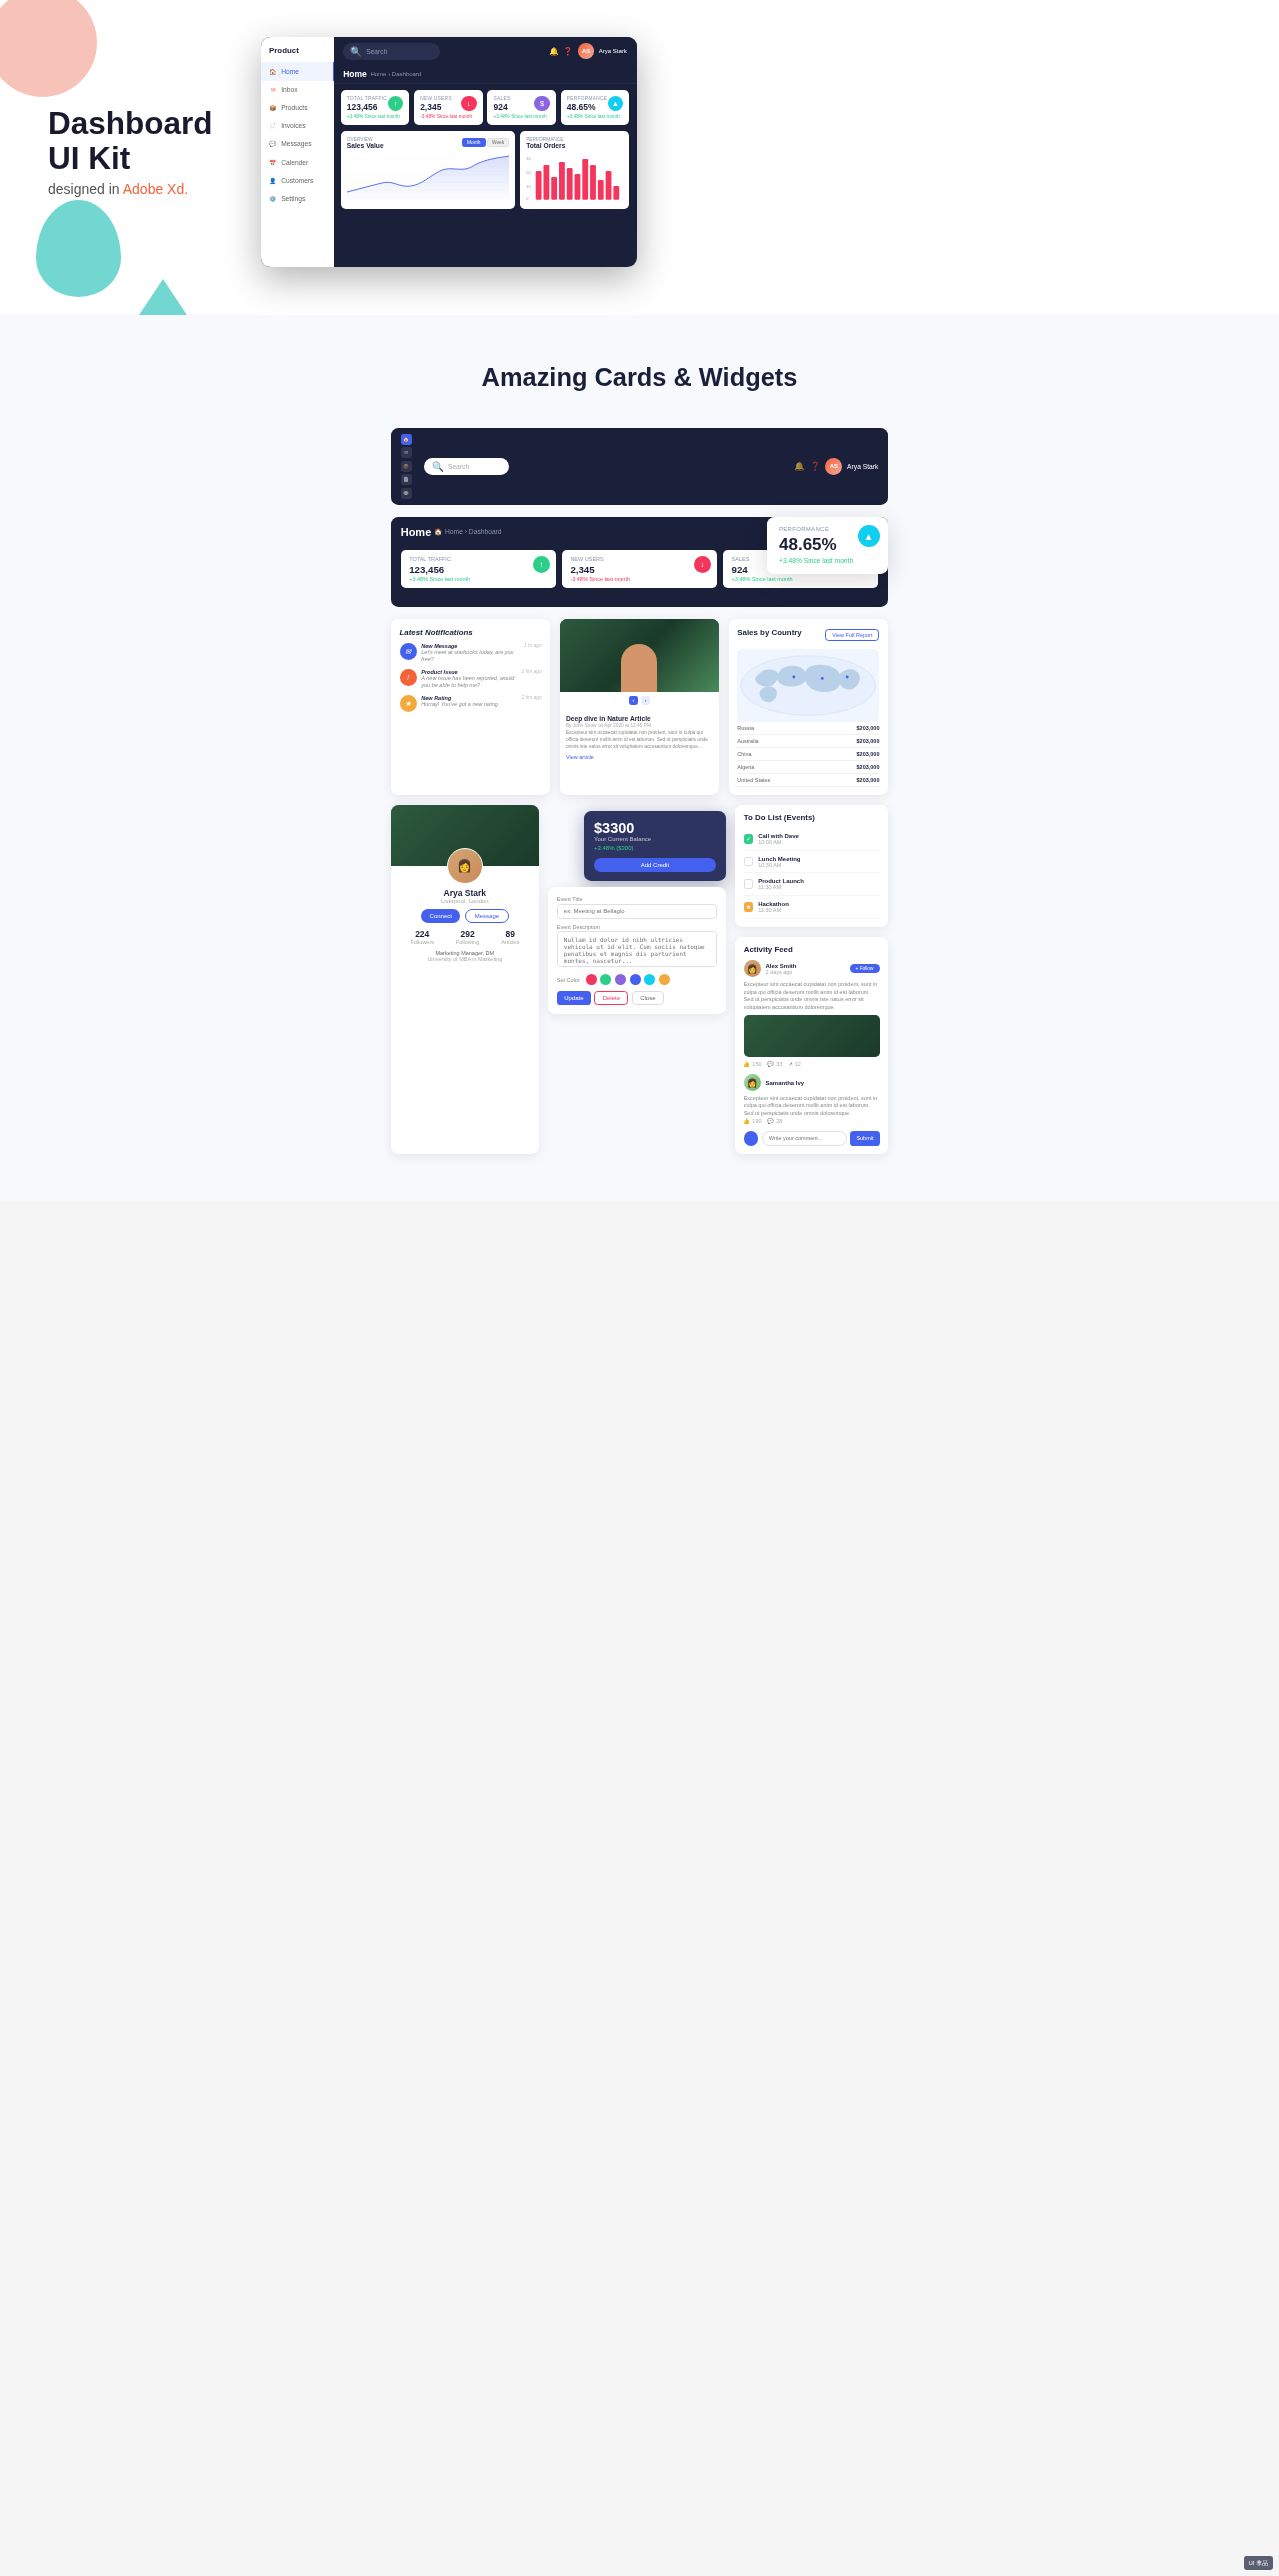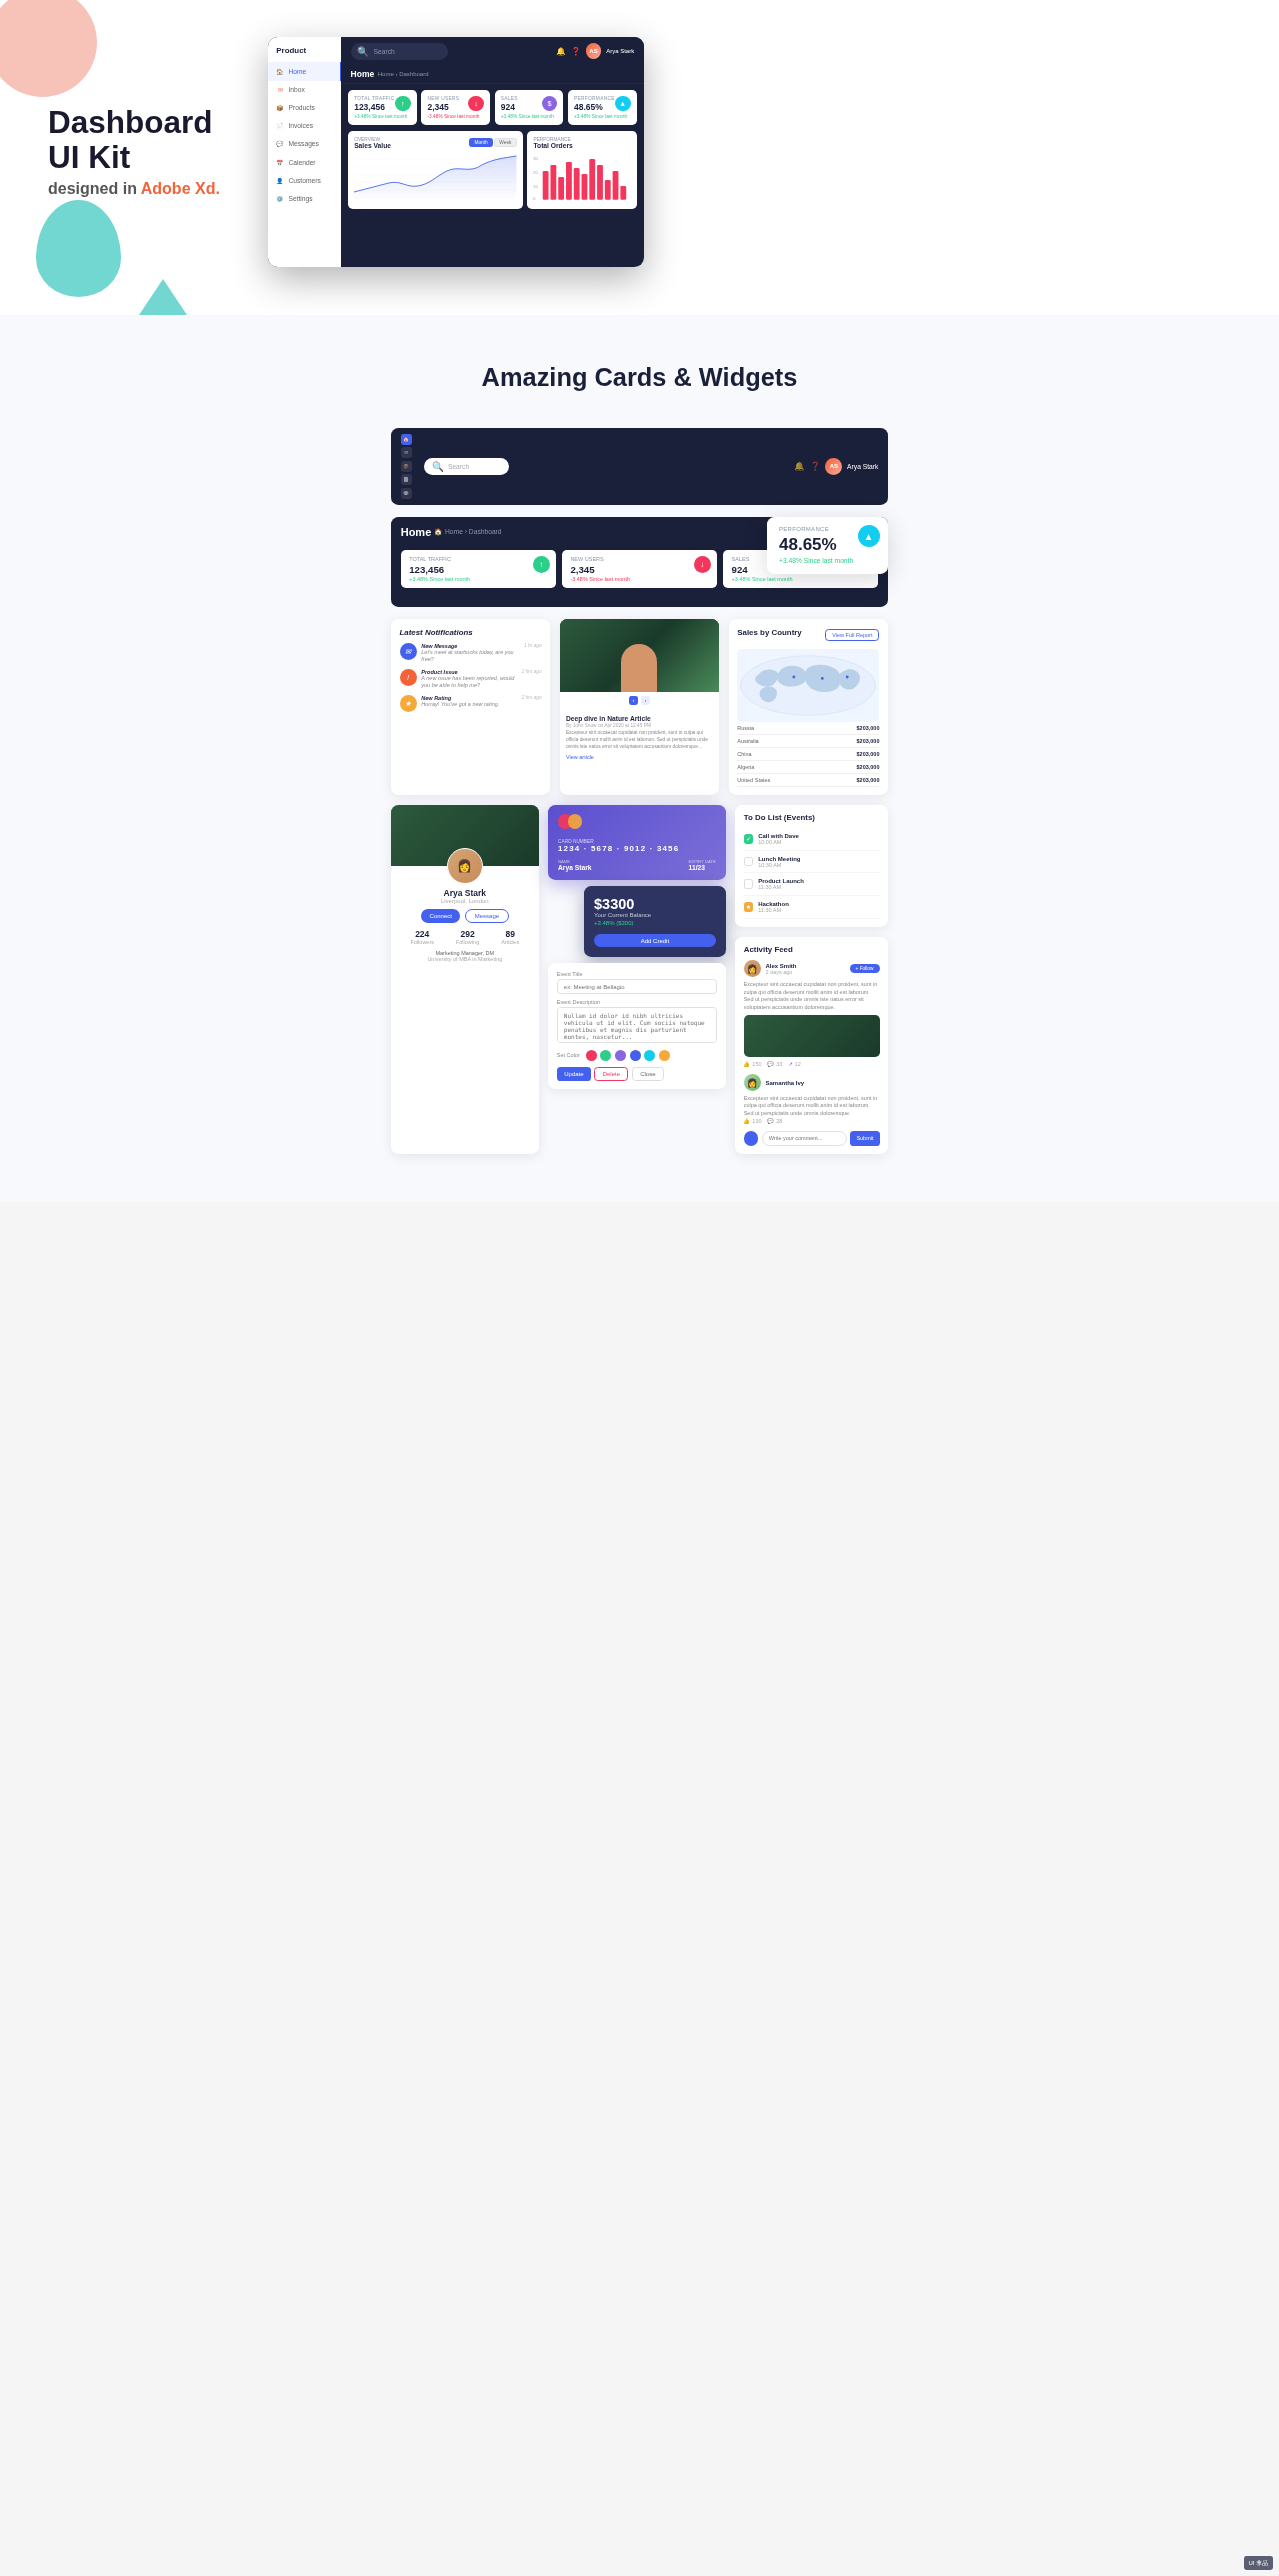--- a/index.html
+++ b/index.html
@@ -51,24 +51,23 @@
       z-index: 2;
       min-width: 133px;
     }
     .hero-title {
       font-size: 31.5px;
       font-weight: 800;
       color: #1a1a2e;
       line-height: 1.1;
     }
     .hero-subtitle {
-      font-size: 16px;
+      font-size: 14px;
       color: #555;
       margin-top: 4.8px;
-      font-weight: bold;
     }
 
     
     .dashboard-preview {
       background: #1a1f3a;
       border-radius: 9.7px;
       overflow: hidden;
       flex: 1;
       max-width: 376px;
       box-shadow: 0 12px 36px rgba(0,0,0,0.3);
@@ -1396,40 +1395,20 @@
               <div class="profile-stat-label">Articles</div>
             </div>
           </div>
           <div class="profile-role">Marketing Manager, DM</div>
           <div class="profile-univ">University of MBA in Marketing</div>
         </div>
       </div>
 
       <div>
 
-        <div class="credit-card">
-          <div class="cc-top">
-            <div class="cc-mastercard">
-              <div class="cc-circle cc-circle-red"></div>
-              <div class="cc-circle cc-circle-orange"></div>
-            </div>
-          </div>
-          <div class="cc-label">CARD NUMBER</div>
-          <div class="cc-number">1234 · 5678 · 9012 · 3456</div>
-          <div class="cc-footer">
-            <div>
-              <div class="cc-field-label">NAME</div>
-              <div class="cc-field-value">Arya Stark</div>
-            </div>
-            <div>
-              <div class="cc-field-label">EXPIRY DATE</div>
-              <div class="cc-field-value">11/23</div>
-            </div>
-          </div>
-        </div>
 
         <div class="balance-card">
           <div class="balance-amount">$3300</div>
           <div class="balance-label">Your Current Balance</div>
           <div class="balance-change">+3.48% ($300)</div>
           <button class="balance-btn">Add Credit</button>
         </div>
 
         <div class="event-form-card">
           <div class="event-field">

